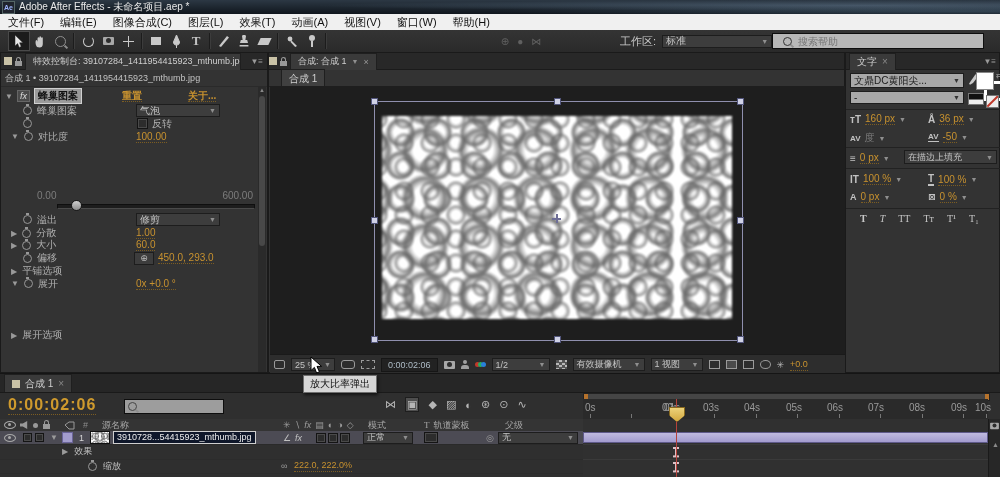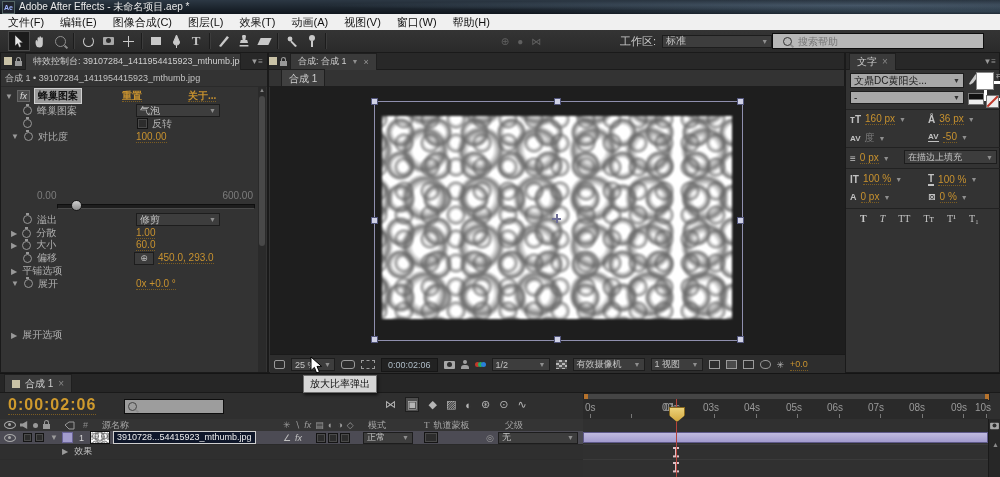--- a/index.html
+++ b/index.html
@@ -560,20 +560,26 @@
         <span>无</span>
         <span class="tri">▼</span>
       </span>
     </div>
 
     <div class="ab r" style="left:0;top:70px;width:583px;height:15px;border-bottom:1px solid #2c2c2c;font-size:9px;">
       <span class="tri2" style="margin-left:62px;">▶</span>
       <span class="lbl" style="margin-left:6px;color:#c2c2c2;">效果</span>
     </div>
 
+    <div class="ab r" style="left:0;top:85px;width:583px;height:14px;border-bottom:1px solid #2c2c2c;font-size:9px;">
+      <span class="sw" style="margin-left:88px;"></span>
+      <span class="lbl" style="margin-left:6px;color:#c2c2c2;">缩放</span>
+      <span style="position:absolute;left:281px;color:#9a9a9a;">∞</span>
+      <span class="val" style="position:absolute;left:294px;">222.0, 222.0%</span>
+    </div>
 
     <div class="ab" style="left:583px;top:45px;width:405px;height:59px;background:#303030;">
       <div style="position:absolute;left:0;top:13px;width:405px;height:11px;background:linear-gradient(#c0bbdf,#a29bce);border:1px solid #5f5a8a;box-sizing:border-box;"></div>
       <div class="ab" style="left:0;top:25px;width:405px;height:1px;background:#3a3a3a;"></div>
       <div class="ab" style="left:0;top:40px;width:405px;height:1px;background:#3a3a3a;"></div>
       <span class="ibeam" style="left:90px;top:28px;"></span>
       <span class="ibeam" style="left:90px;top:43px;"></span>
     </div>
 
     <div class="ab" style="left:676px;top:25px;width:1px;height:79px;background:#b5413a;"></div>

